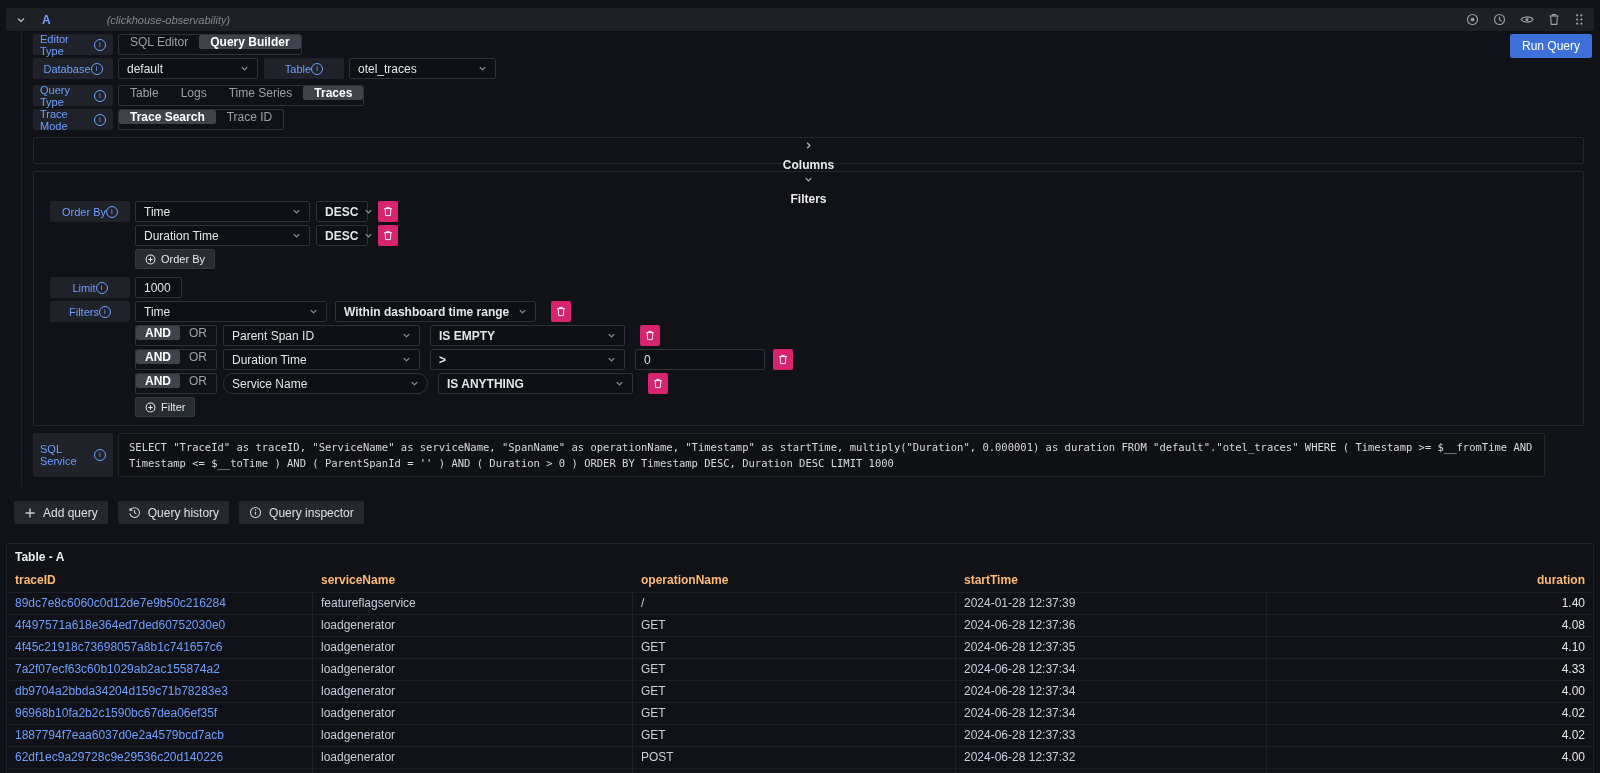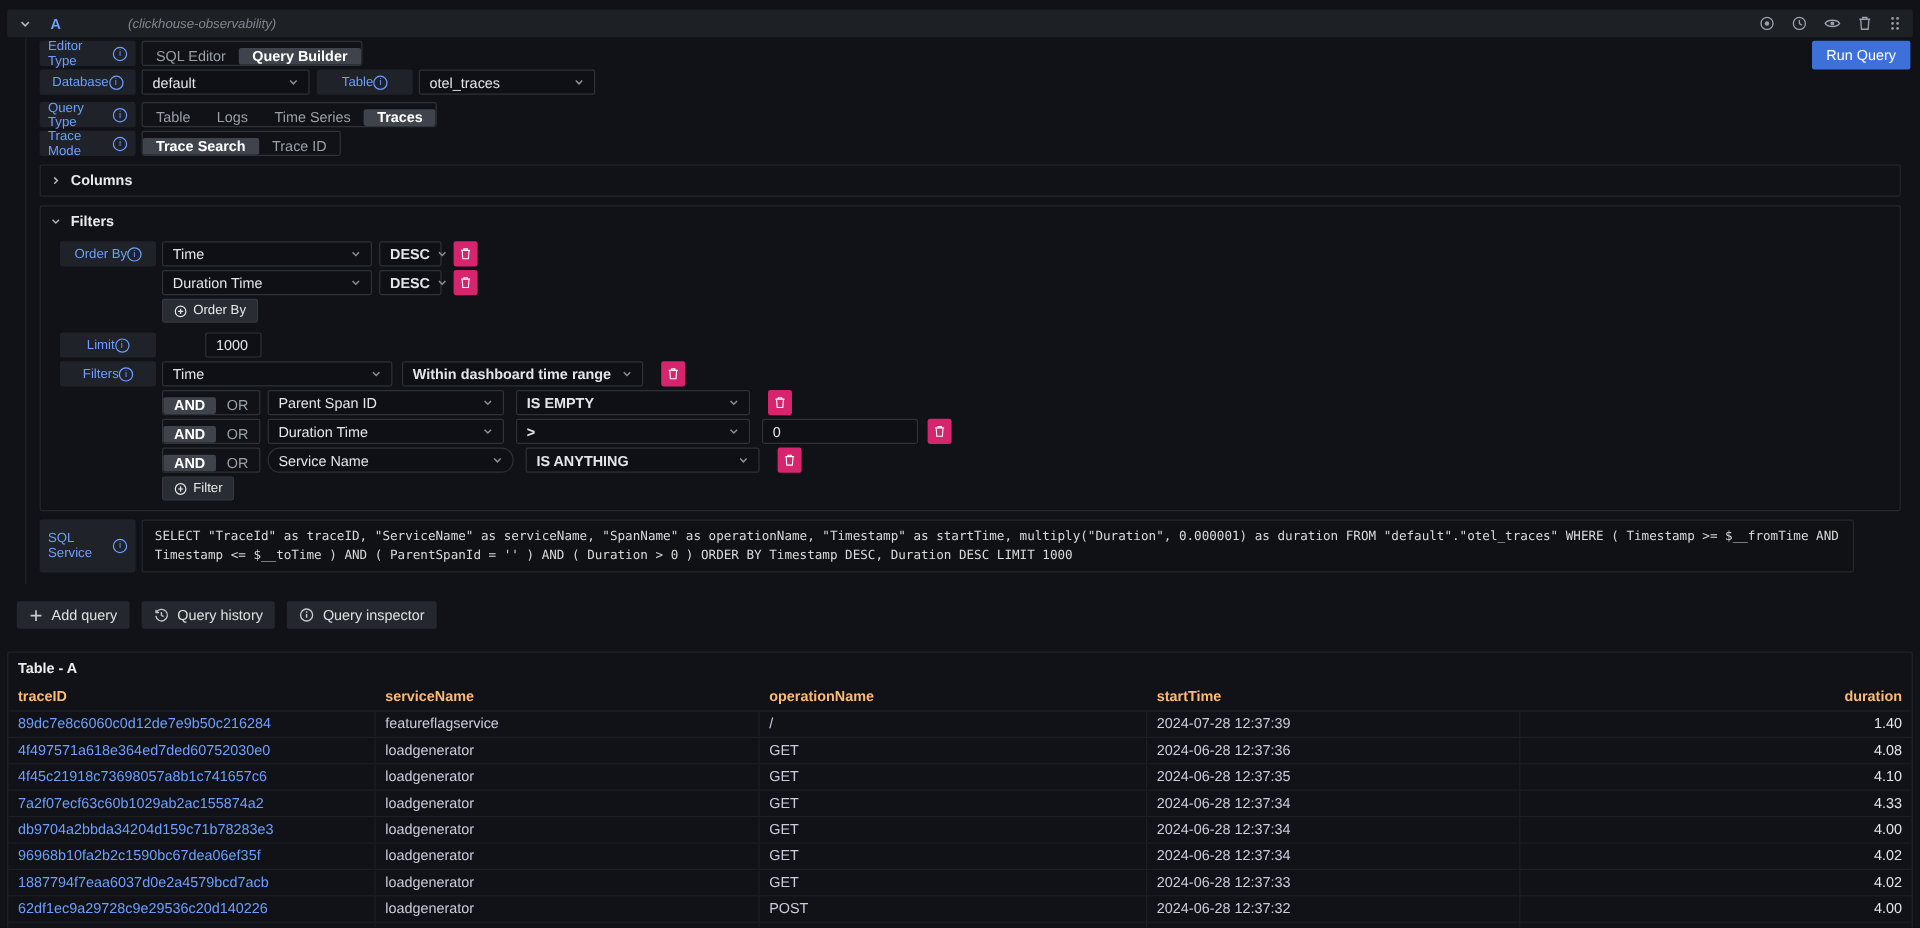--- a/index.html
+++ b/index.html
@@ -32,21 +32,21 @@
     color:#6e9fff; font-size:11px; font-weight:500;
     display:flex; align-items:center; justify-content:center; padding:0 7px;
     flex:none;
   }
   .info-icon {
     width:12px; height:12px; border:1px solid #6e9fff; border-radius:50%;
     font-size:8px; line-height:10px; text-align:center; color:#6e9fff; font-style:normal;
     flex:none;
   }
   .seg {
-    display:flex; align-items:flex-end; background:#111217;
+    display:flex; align-items:flex-start; background:#111217;
     border:1px solid #2c3235; border-radius:2px; overflow:hidden;
   }
   .seg .opt {
     padding:0 11px; display:flex; align-items:center; color:#9aa0a7;
     font-weight:500; cursor:pointer; white-space:nowrap; font-size:12px;
   }
   .seg .opt.active { background:#3e434c; color:#fff; border-radius:2px; font-weight:700; }
 
   .select {
     background:#0e1015; border:1px solid #2c3235; border-radius:2px;
@@ -66,21 +66,21 @@
   }
   .add-btn {
     display:inline-flex; align-items:center; gap:5px; height:20px; padding:0 9px;
     background:#282c33; border:1px solid #34383f; border-radius:2px;
     color:#e8e9ea; font-weight:500; font-size:11px; cursor:pointer;
   }
 
   .section {
     border:1px solid #24272e; border-radius:2px; margin:7px 0 0 0; padding:3px 8px 4px 8px;
   }
-  .section-hdr { display:flex; align-items:center; gap:8px; height:18px; cursor:pointer; }
+  .section-hdr { display:flex; align-items:center; gap:8px; height:18px; cursor:pointer;flex-direction:column; }
   .section-hdr .sec-title { color:#e9eaeb; font-weight:700; font-size:12px; }
   .section-body { padding:8px 0 4px 8px; }
 
   .gap8 { width:8px; flex:none; } .gap10 { width:10px; flex:none; } .gap6 { width:6px; flex:none; }
   .indent { width:85px; flex:none; }
 
   .sql-row { display:flex; margin-top:7px; align-items:stretch; }
   .sql-label { height:auto; align-self:stretch; }
   .sql-code {
     flex:1; margin-right:49px; border:1px solid #24272e; border-radius:2px; background:#101114;
@@ -345,21 +345,21 @@
               </span>
             <span>Order By</span>
           </button>
         </div>
 
         <div class="field-row">
           <span class="inline-label">
             <span>Limit</span>
             <i class="info-icon">i</i>
           </span>
-          <input class="tbox" style="width: 47px; margin-left: 36px;" value="1000">
+          <input class="tbox" style="width: 47px;" value="1000">
         </div>
 
         <div class="field-row">
           <span class="inline-label">
             <span>Filters</span>
             <i class="info-icon">i</i>
           </span>
           <span class="select" style="width:192px;">
             <span>Time</span>
             <span class="chev">
@@ -566,21 +566,21 @@
       <span class="hc c-svc">serviceName</span>
       <span class="hc c-op">operationName</span>
       <span class="hc c-start">startTime</span>
       <span class="hc c-dur">duration</span>
     </div>
 
     <div class="tbl-row">
       <span class="c c-trace trace-link">89dc7e8c6060c0d12de7e9b50c216284</span>
       <span class="c c-svc">featureflagservice</span>
       <span class="c c-op">/</span>
-      <span class="c c-start">2024-07-28 12:37:39</span>
+      <span class="c c-start">2024-01-28 12:37:39</span>
       <span class="c c-dur">1.40</span>
     </div>
     <div class="tbl-row">
       <span class="c c-trace trace-link">4f497571a618e364ed7ded60752030e0</span>
       <span class="c c-svc">loadgenerator</span>
       <span class="c c-op">GET</span>
       <span class="c c-start">2024-06-28 12:37:36</span>
       <span class="c c-dur">4.08</span>
     </div>
     <div class="tbl-row">

